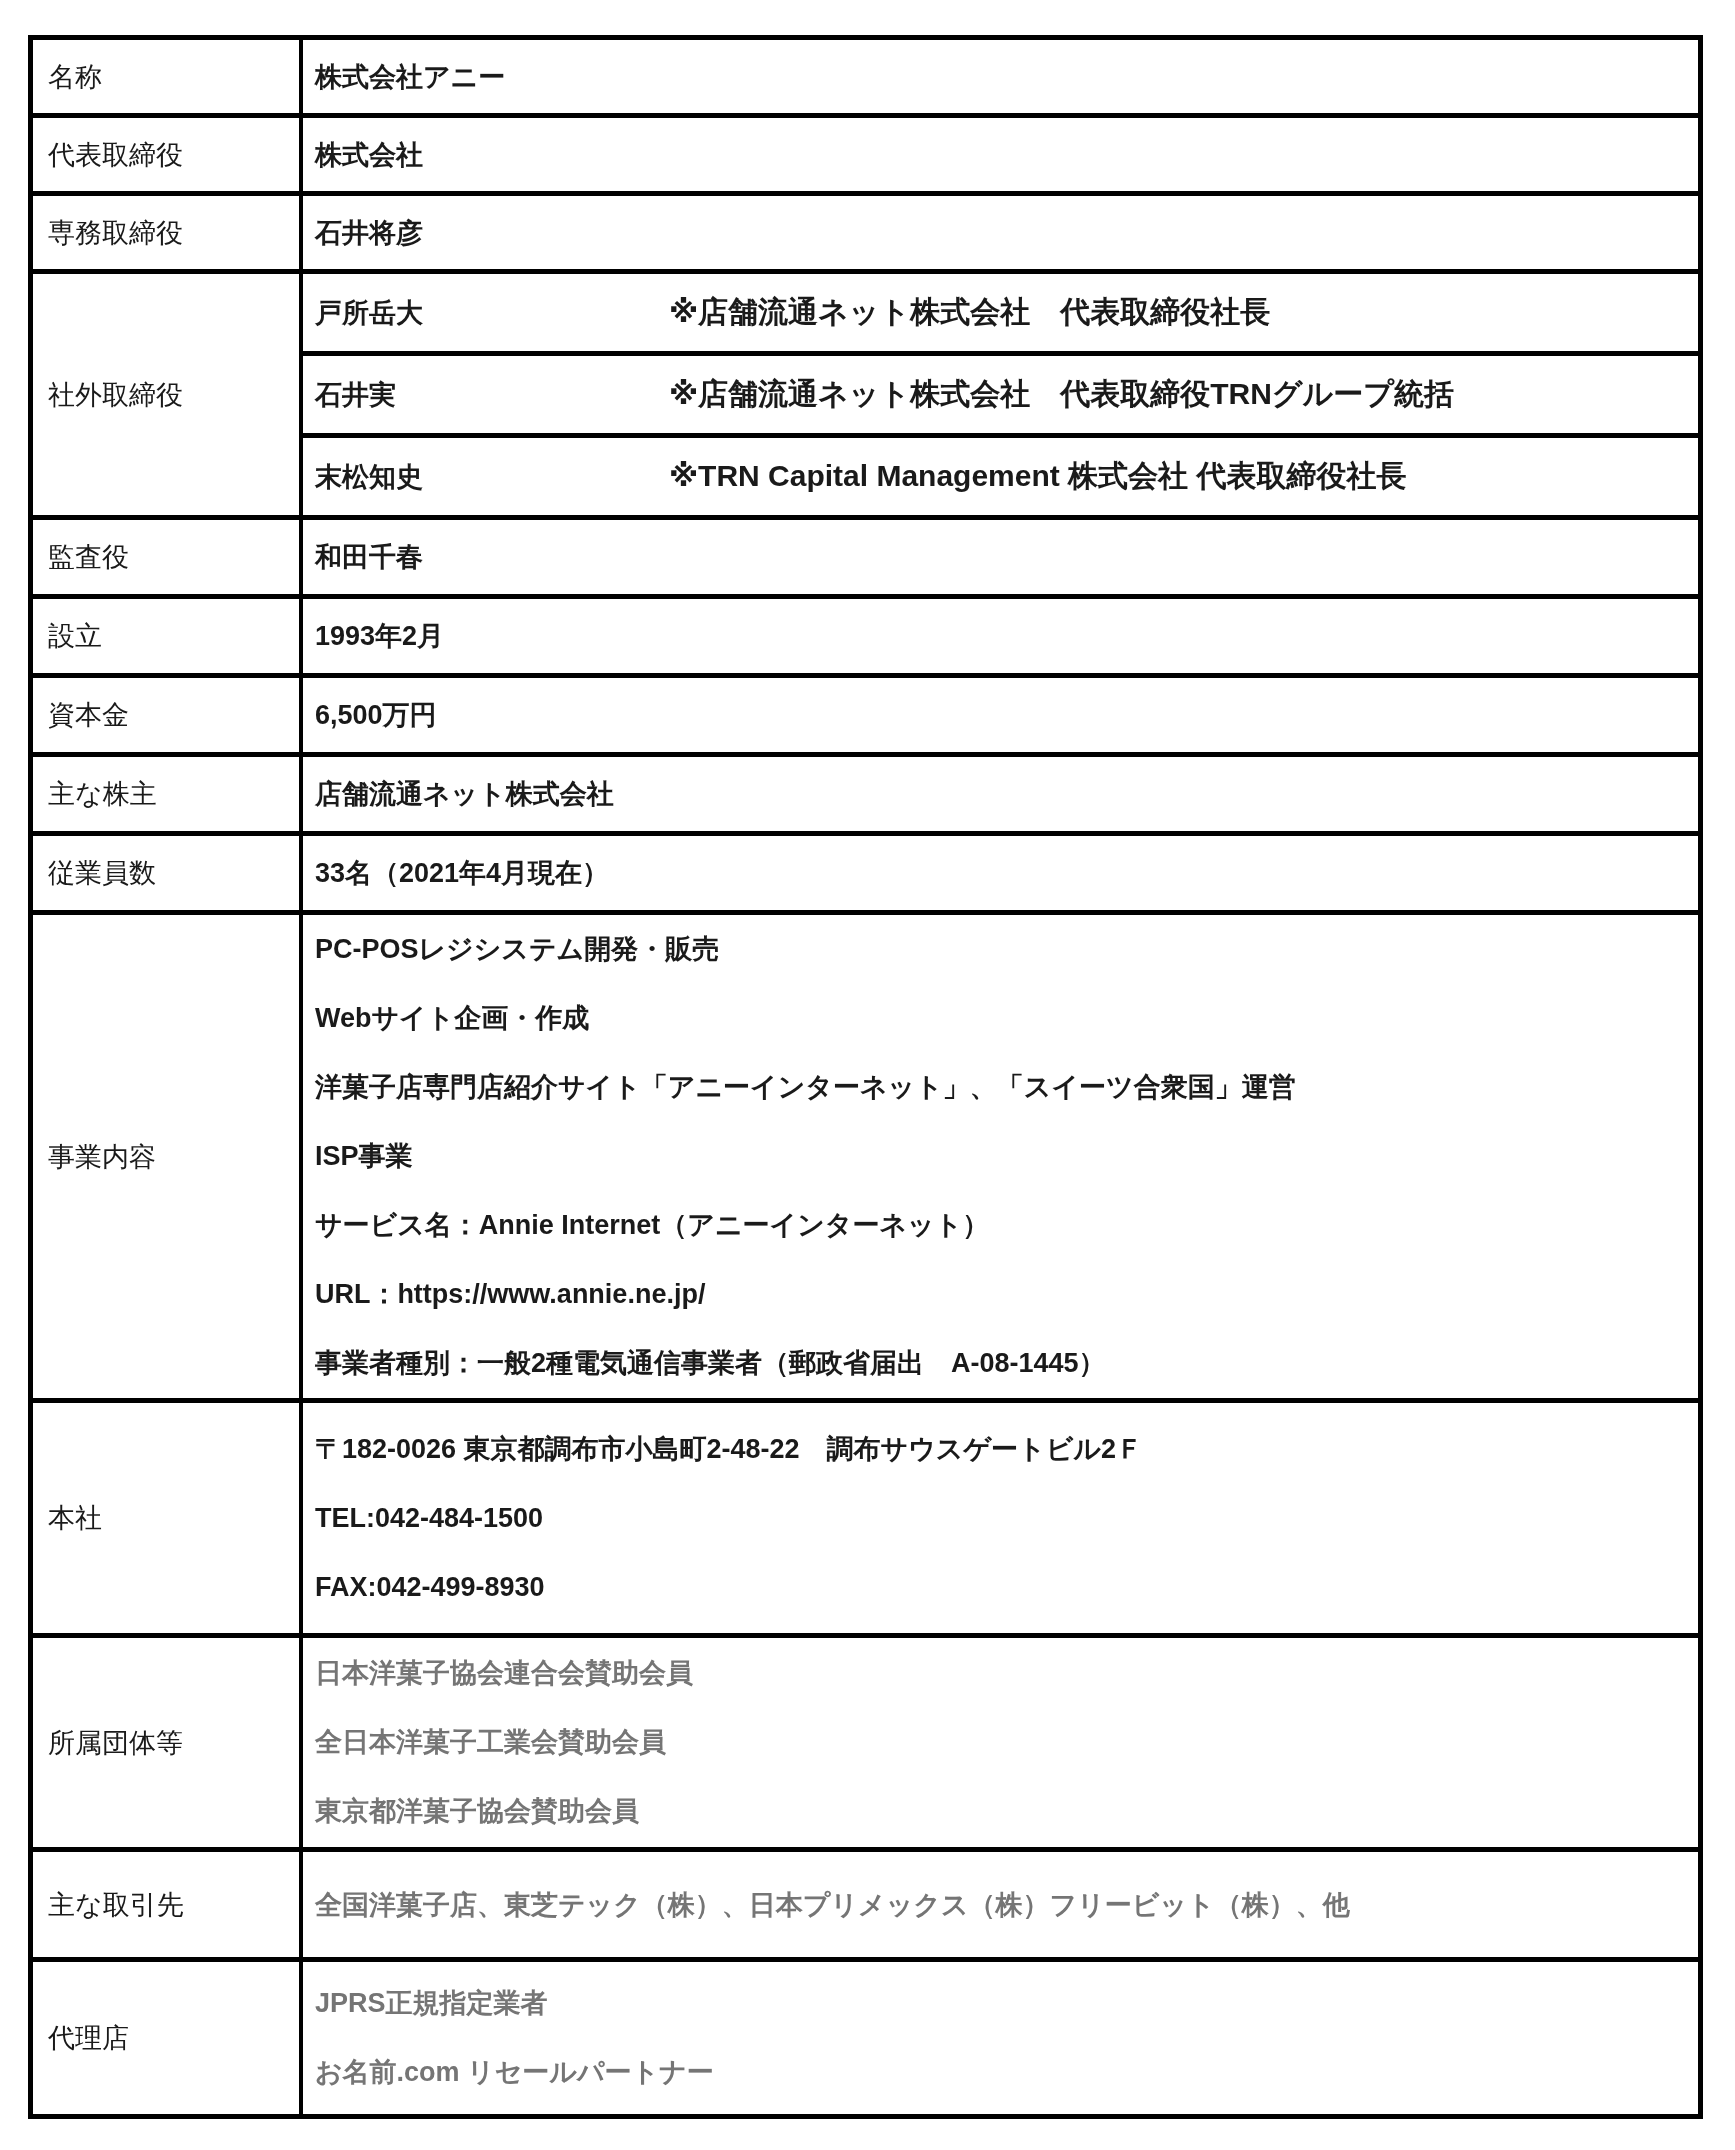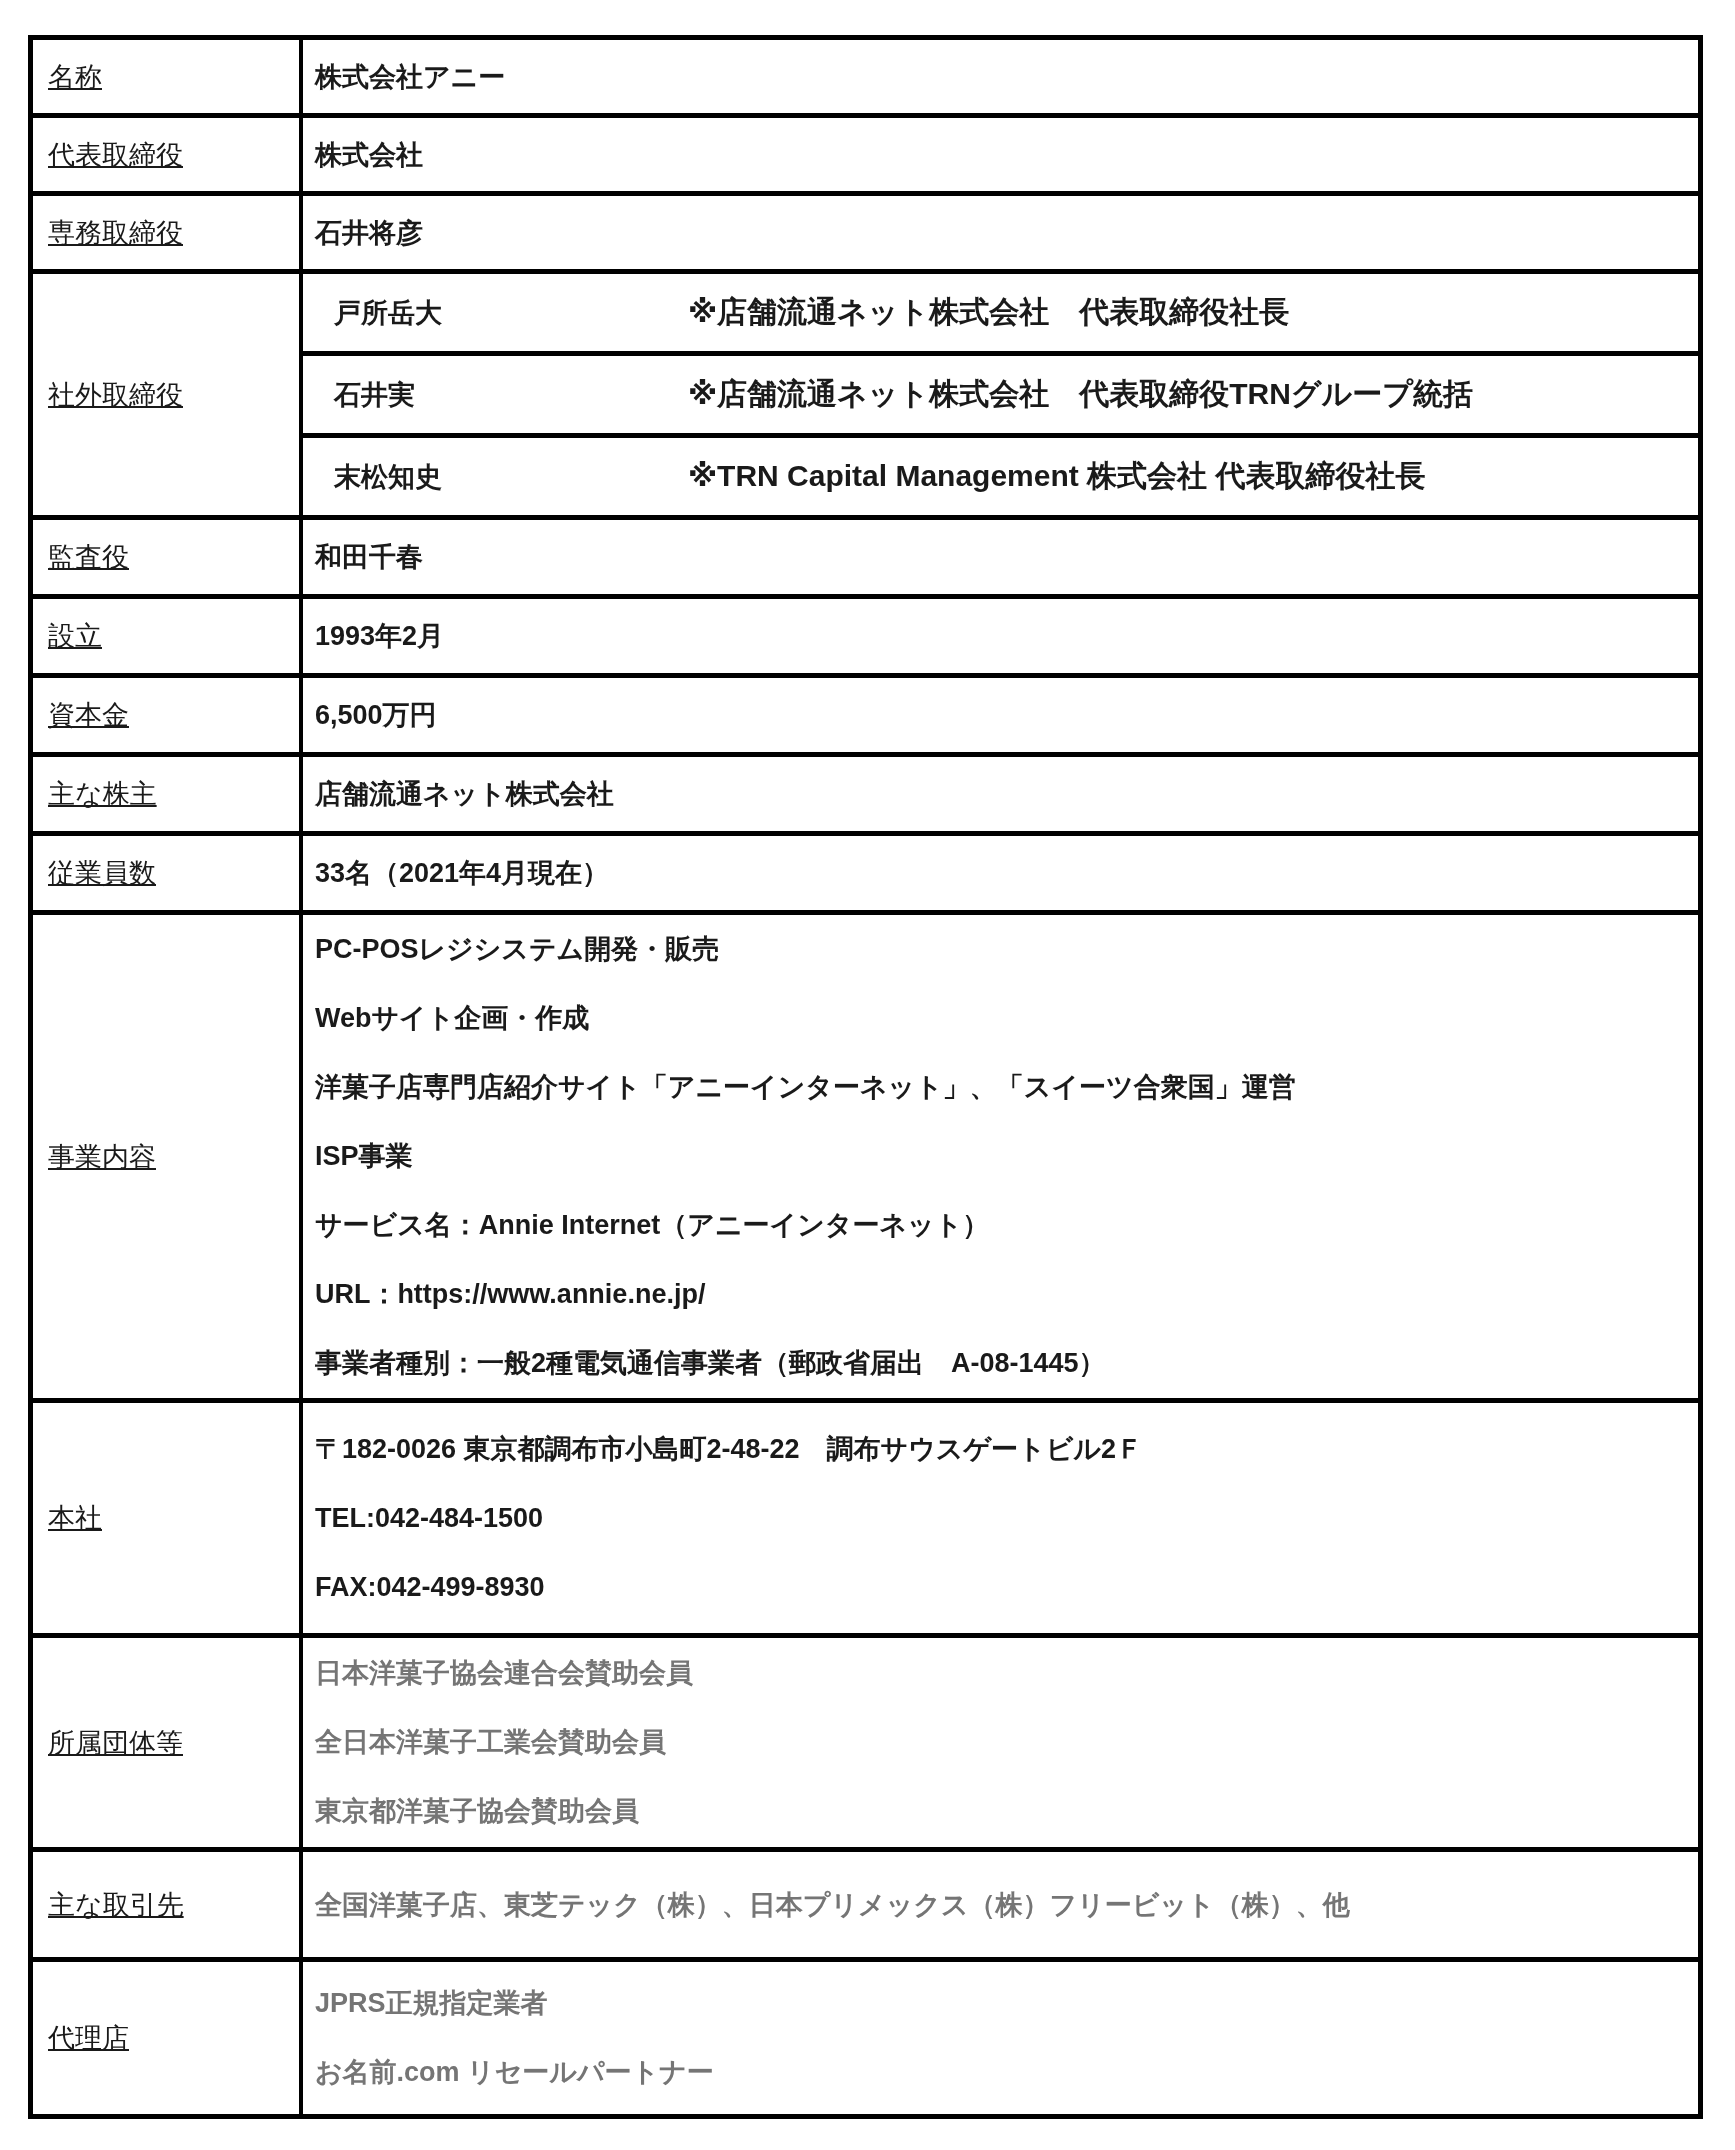--- a/index.html
+++ b/index.html
@@ -29,32 +29,32 @@
   }
   col.c-label { width: 270px; }
   th, td {
     border: 5px solid var(--border);
     vertical-align: middle;
     font-size: 27px;
     color: var(--text);
     font-weight: 400;
     text-align: left;
   }
-  th { border-right-width: 4.1px; padding: 0 6.6px 0 15px; text-decoration: underline; }
+  th { border-right-width: 4.1px; padding: 0 6.6px 0 15px; }
   td { border-left-width: 4.1px; padding: 0 8.2px 0 12.4px; font-weight: bold; }
   tr.h95  { height: 78px; }
   tr.h100 { height: 82px; }
   tr.h96  { height: 79px; }
   tr.h590 { height: 486px; }
   tr.h285 { height: 235px; }
   tr.h260 { height: 214px; }
   tr.h133 { height: 110px; }
   tr.h190 { height: 157px; }
   .lines .line { line-height: 69px; white-space: nowrap; }
-  .member { display: flex; align-items: center; white-space: nowrap; margin-left: 19px; }
+  .member { display: flex; align-items: center; white-space: nowrap; }
   .m-name { display: inline-block; width: 354px; font-size: 27px; }
   .m-note { font-size: 30px; }
   tr.muted td, tr.muted td .line { color: var(--muted-text); }
 </style>
 </head>
 <body>
 
 <table class="profile">
   <colgroup>
       <col class="c-label">

